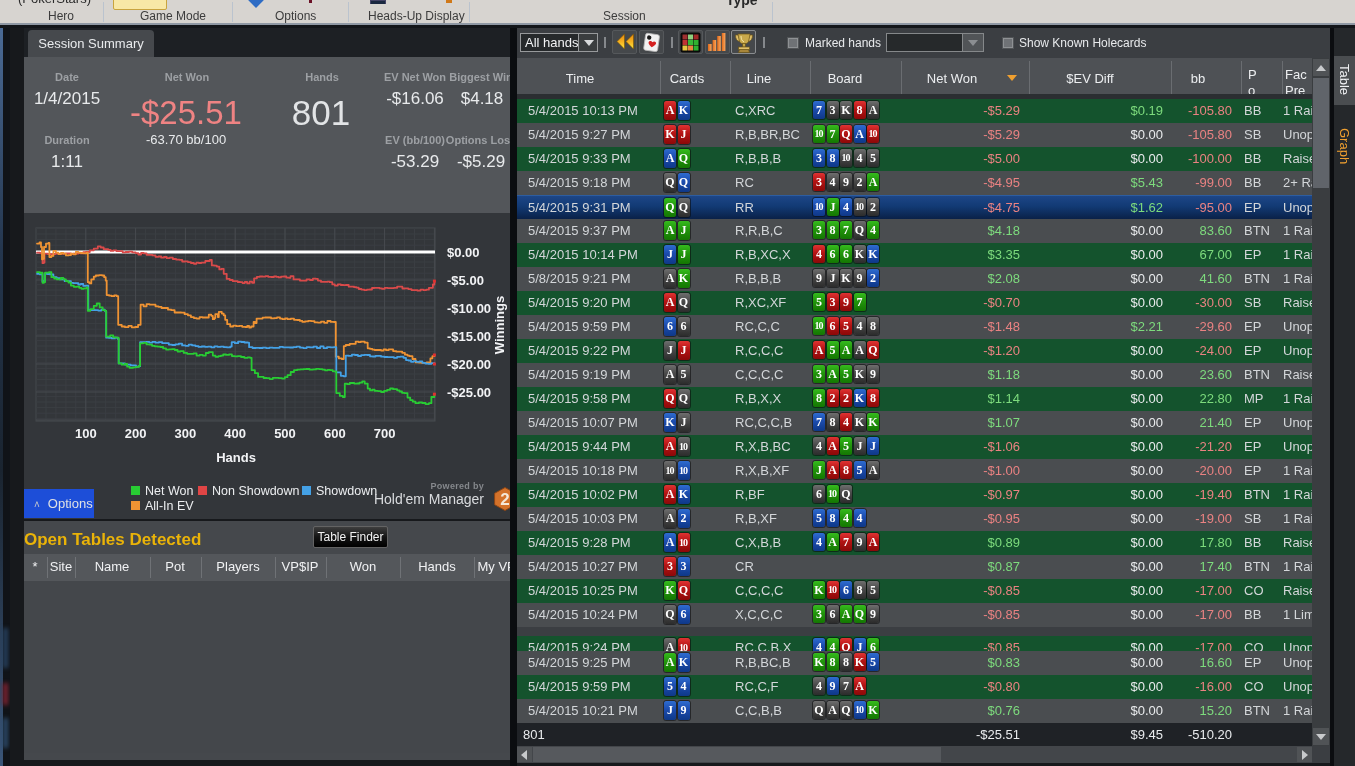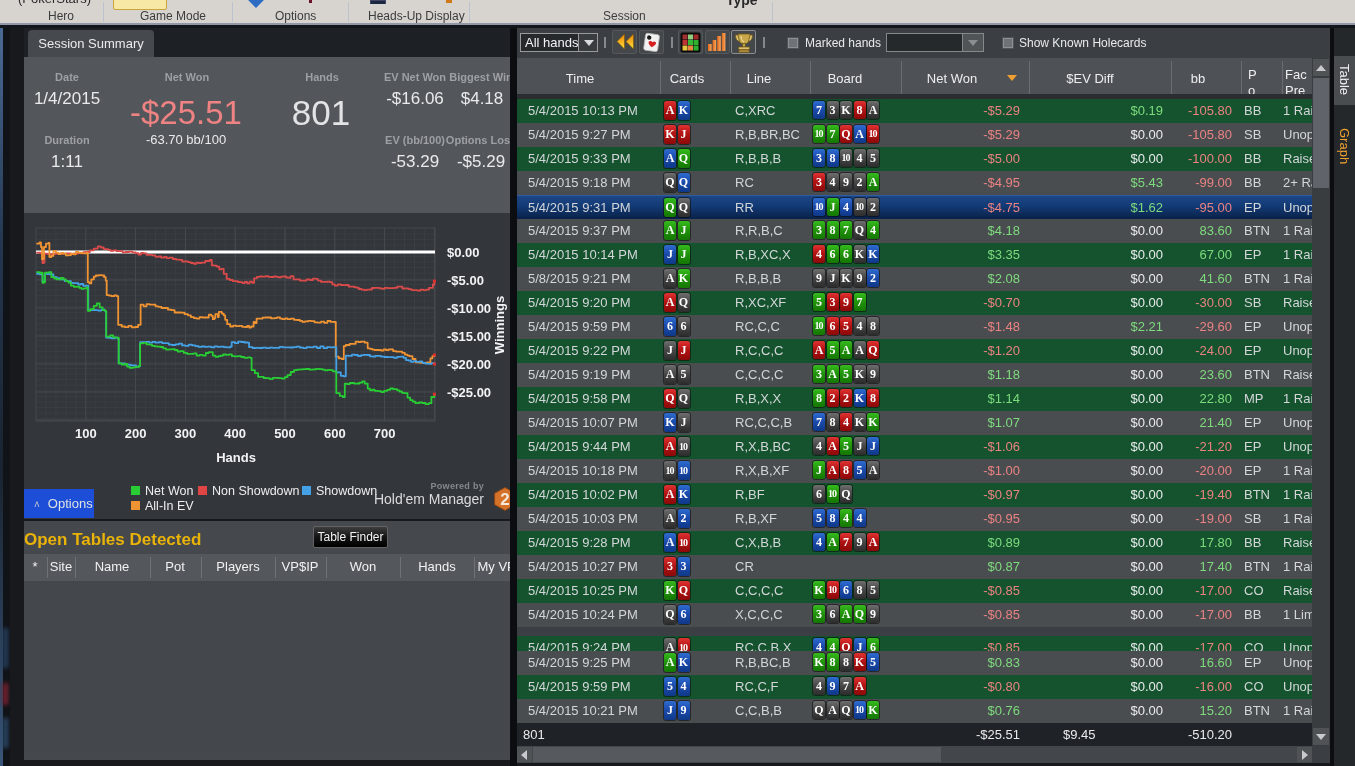--- a/index.html
+++ b/index.html
@@ -633,21 +633,21 @@
         <span class="cb"><i class="tl cs">Q</i><i class="tl cs">A</i><i class="tl cs">Q</i><i class="tl cd t10">10</i><i class="tl cc">K</i></span>
         <span class="cn pos">$0.76</span>
         <span class="ce zero">$0.00</span>
         <span class="cbb pos">15.20</span>
         <span class="cp">BTN</span>
         <span class="cf">1 Raiser</span>
       </div>
   <div id="sumrow">
     <span style="left:6px">801</span>
     <span style="left:403px;width:100px;text-align:right">-$25.51</span>
-    <span style="left:546px;width:100px;text-align:left">$9.45</span>
+    <span style="left:546px;width:100px;text-align:right">$9.45</span>
     <span style="left:615px;width:100px;text-align:right">-510.20</span>
   </div>
   <div id="vsb">
     <div class="btn" style="top:1px">
           <i class="tri" style="left:3px;top:6px;border-left:5px solid transparent;border-right:5px solid transparent;border-bottom:6px solid #c8cacc"></i>
         </div>
     <div class="thumb"></div>
     <div class="btn" style="top:670px">
           <i class="tri" style="left:3px;top:6px;border-left:5px solid transparent;border-right:5px solid transparent;border-top:6px solid #c8cacc"></i>
         </div>

